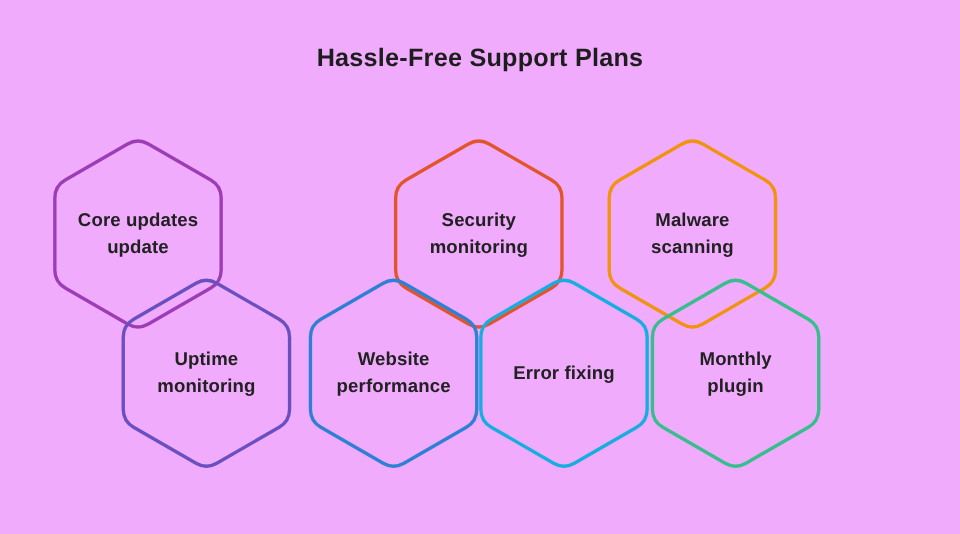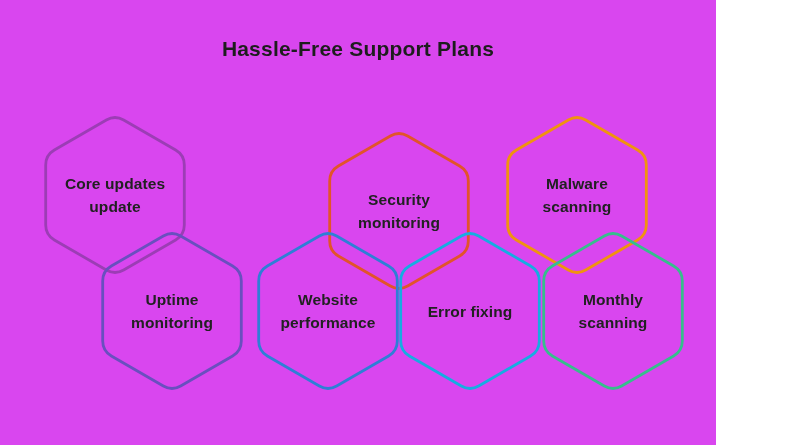--- a/index.html
+++ b/index.html
@@ -3,23 +3,23 @@
 <meta charset="utf-8">
 <style>
   html, body {
     margin: 0;
     padding: 0;
     background: #ffffff;
     font-family: "Liberation Sans", sans-serif;
   }
   .canvas {
     position: relative;
-    width: 716px;
+    width: 800px;
     height: 445px;
-    background: #d946ef;
+    background: #f0abfc;
     overflow: hidden;
   }
   .title {
     position: absolute;
     top: 36px;
     left: 0;
     width: 100%;
     text-align: center;
     font-size: 21px;
     line-height: 26px;
@@ -49,21 +49,21 @@
     white-space: pre-line;
     font-size: 15.5px;
     line-height: 23px;
     font-weight: 700;
     color: #212121;
     letter-spacing: 0.1px;
   }
   
   .hex-0 { left: 43px;  top: 112px; }
   .hex-1 { left: 186px; top: 112px; }
-  .hex-2 { left: 327px; top: 128px; }
+  .hex-2 { left: 327px; top: 112px; }
   .hex-3 { left: 469px; top: 112px; margin-left: 36px; }
   .hex-4 { left: 612px; top: 112px; }
   
   .hex-5 { left: 100px; top: 228px; }
   .hex-6 { left: 256px; top: 228px; }
   .hex-7 { left: 398px; top: 228px; }
   .hex-8 { left: 541px; top: 228px; }
 </style>
 </head>
 <body>
@@ -119,16 +119,16 @@
     </svg>
     <div class="hex-label">Website
 performance</div>
   </div>
 
   <div class="hex hex-8">
     <svg viewBox="0 0 144 166">
       <path d="M 63.34 8 Q 72 3 80.66 8 L 132.64 38 Q 141.3 43 141.3 53 L 141.3 113 Q 141.3 123 132.64 128 L 80.66 158 Q 72 163 63.34 158 L 11.36 128 Q 2.7 123 2.7 113 L 2.7 53 Q 2.7 43 11.36 38 Z" fill="none" stroke-width="2.8" stroke-linejoin="round" stroke-linecap="round" stroke="#36BE8C"></path>
     </svg>
     <div class="hex-label">Monthly
-scanning</div>
+plugin</div>
   </div>
 
 </div>
 
 </body></html>

